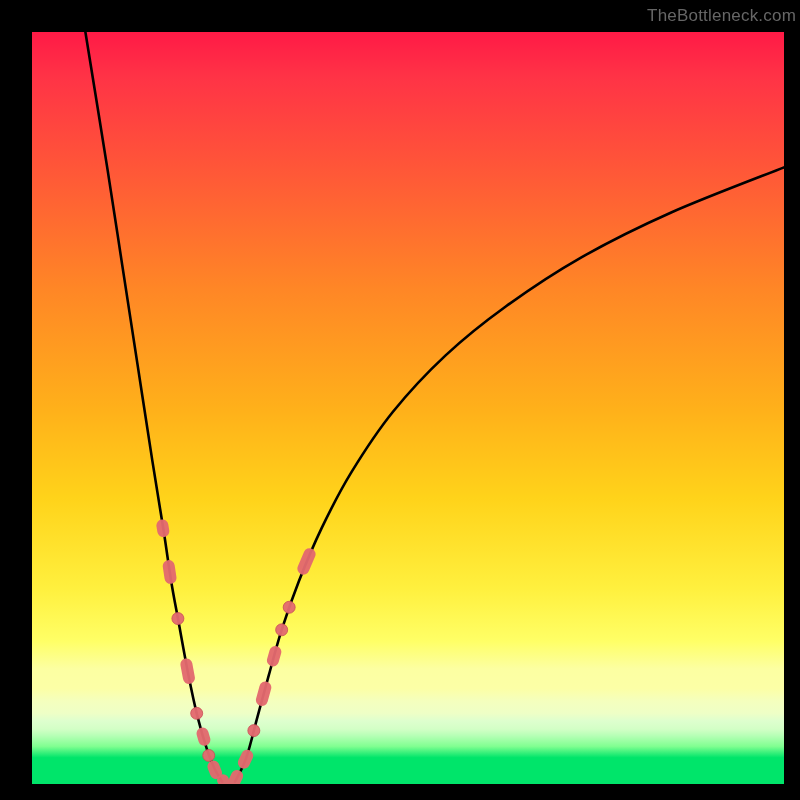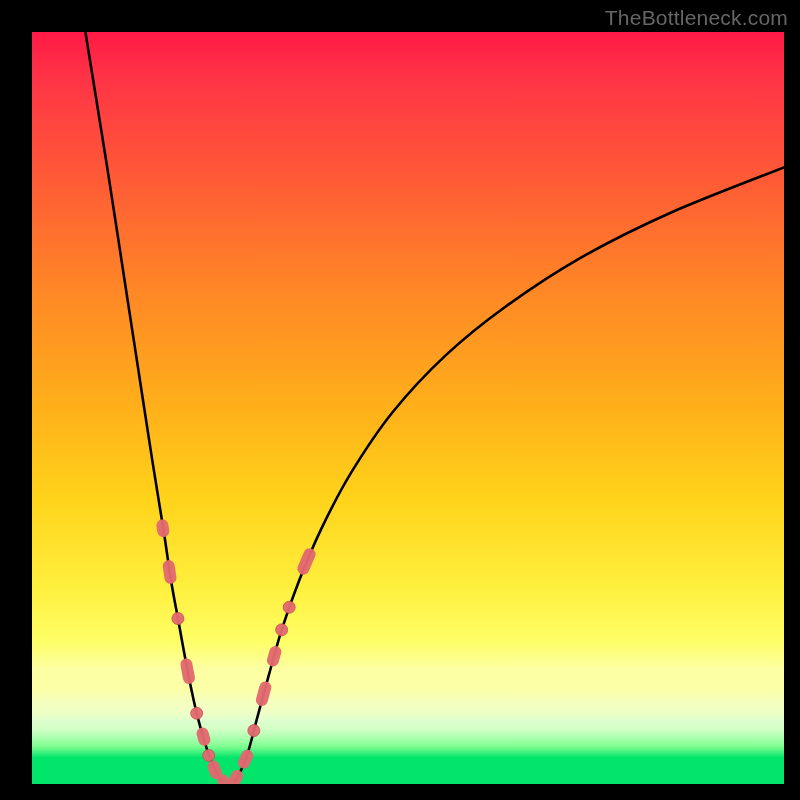--- a/index.html
+++ b/index.html
@@ -51,23 +51,23 @@
   }
   .curves {
     position: absolute;
     inset: 0;
     width: 752px;
     height: 752px;
   }
   .watermark {
     position: absolute;
     top: 6px;
-    right: 12px;
+    right: 4px;
     color: #666666;
-    font-size: 21px;
+    font-size: 17px;
     font-weight: 500;
     letter-spacing: 0.2px;
     user-select: none;
   }
 </style>
 </head>
 <body>
 
 <div class="stage">
   <div class="plot-area">

